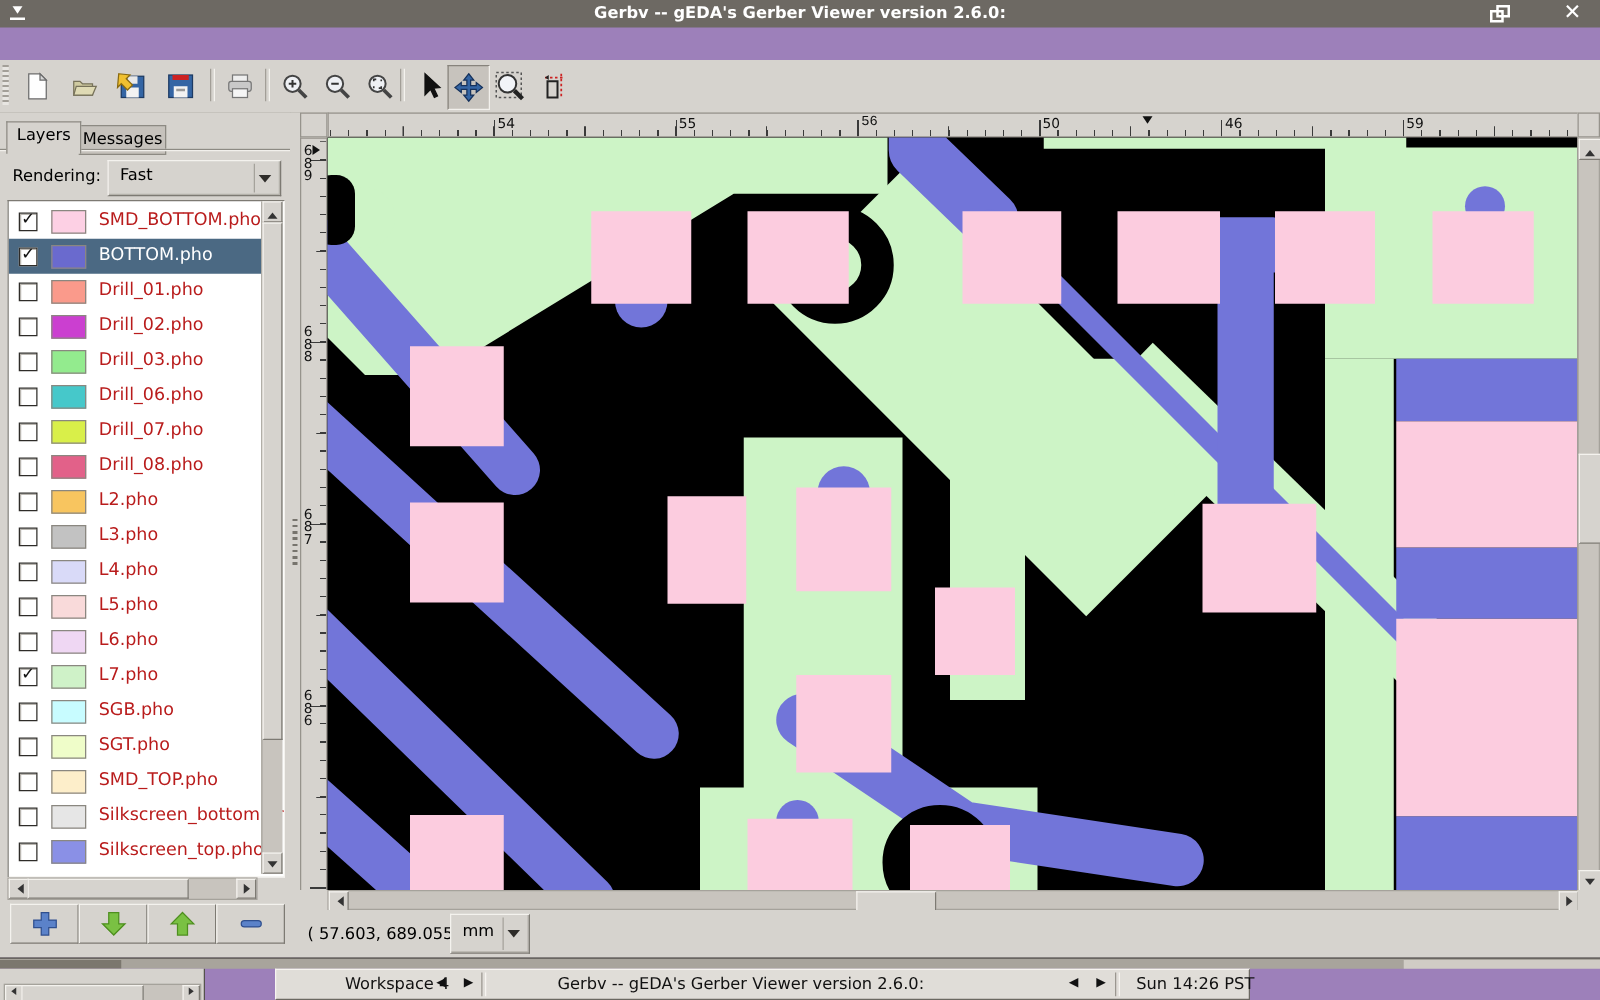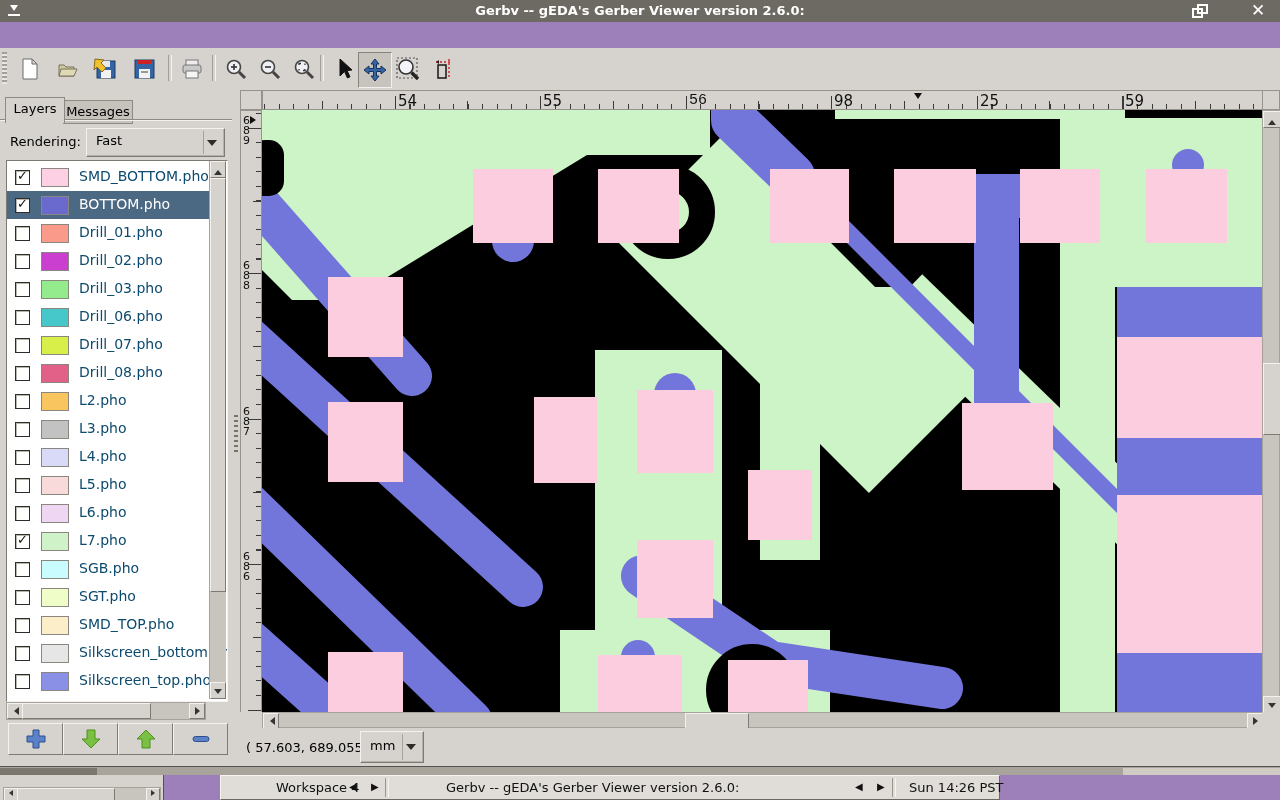--- a/index.html
+++ b/index.html
@@ -39,41 +39,41 @@
   .combo .arrowbox{position:absolute;right:2px;top:2px;bottom:2px;width:18px;border-left:1px solid #a5a29b;}
   .tri-down{position:absolute;width:0;height:0;border:5px solid transparent;border-top:6px solid #2e2c29;}
   .rend-combo{left:86px;top:38px;width:137px;height:27px;}
   .layer-frame{position:absolute;left:6px;top:70px;width:220px;height:540px;background:#fff;border:1px solid;border-color:#7d7a73 #f4f2ee #f4f2ee #7d7a73;overflow:hidden;}
   .row{position:absolute;left:0;width:202px;height:28px;}
   .row.sel{background:#4b6983;}
   .row.sel .lb{color:#fff;}
   .cb{position:absolute;left:8px;top:7px;width:13px;height:13px;background:#fff;border:1px solid #2e2c29;box-shadow:inset 1px 1px 0 #b9b6b0;}
   .cb .mark{position:absolute;left:1px;top:-3px;font-size:13px;color:#111;}
   .sw{position:absolute;left:34px;top:5px;width:26px;height:17px;border:1px solid #8a8780;}
-  .lb{position:absolute;left:72px;top:5px;font-size:14px;color:#0c4a6e;white-space:nowrap;}
+  .lb{position:absolute;left:72px;top:5px;font-size:14px;color:#b91c1c;white-space:nowrap;}
   .lscroll-v{position:absolute;left:202px;top:0;width:16px;height:538px;background:#c8c4be;border-left:1px solid #a5a29b;}
   .sb-btn{position:absolute;background:#d6d3ce;border:1px solid;border-color:#f4f2ee #7d7a73 #7d7a73 #f4f2ee;}
   .sb-thumb{position:absolute;background:#d6d3ce;border:1px solid;border-color:#f4f2ee #7d7a73 #7d7a73 #f4f2ee;}
   .tri{width:0;height:0;border:4px solid transparent;position:absolute;}
   .lscroll-h{position:absolute;left:6px;top:612px;width:198px;height:16px;background:#c8c4be;border:1px solid #a5a29b;}
   .layer-actions .act{position:absolute;top:633px;width:53px;height:30px;background:#d6d3ce;border:1px solid;border-color:#f4f2ee #7d7a73 #7d7a73 #f4f2ee;display:flex;align-items:center;justify-content:center;}
   .paned{left:232px;top:90px;width:8px;height:676px;background:#d6d3ce;}
   .paned .dots{position:absolute;left:2px;top:325px;width:4px;height:38px;
      background:repeating-linear-gradient(180deg,#77746d 0 2px,transparent 2px 5px);}
   
   .workarea{left:240px;top:90px;width:1040px;height:676px;background:#d6d3ce;}
   .hruler{position:absolute;left:22px;top:0;width:1000px;height:20px;background:#d6d3ce;border:1px solid #96938c;border-right:none;box-sizing:border-box;
     background-image:
       repeating-linear-gradient(90deg,#3a3a3a 0 1px,transparent 1px 145.5px),
       repeating-linear-gradient(90deg,#3a3a3a 0 1px,transparent 1px 72.75px),
       repeating-linear-gradient(90deg,#3a3a3a 0 1px,transparent 1px 14.55px);
     background-size:100% 13px,100% 8px,100% 5px;
     background-position:132px 100%,59px 100%,1px 100%;
     background-repeat:no-repeat;}
-  .hlab{position:absolute;top:1px;font-size:15px;color:#111;}
+  .hlab{position:absolute;top:1px;font-size:11px;color:#111;}
   .hmarker{position:absolute;top:2px;width:0;height:0;border:4px solid transparent;border-top:6px solid #111;}
   .vruler{position:absolute;left:0;top:20px;width:22px;height:602px;background:#d6d3ce;border:1px solid #96938c;border-bottom:none;box-sizing:border-box;
     background-image:
       repeating-linear-gradient(180deg,#3a3a3a 0 1px,transparent 1px 145.5px),
       repeating-linear-gradient(180deg,#3a3a3a 0 1px,transparent 1px 72.75px),
       repeating-linear-gradient(180deg,#3a3a3a 0 1px,transparent 1px 14.55px);
     background-size:13px 100%,8px 100%,5px 100%;
     background-position:right 17px,right 17px,right 2px;
     background-repeat:no-repeat;}
   .vlab{position:absolute;left:2px;font-size:11px;line-height:10px;color:#111;width:9px;}
@@ -368,22 +368,22 @@
   <div class="abs paned">
       <div class="dots"></div>
     </div>
 
   <div class="abs workarea">
     <div class="corner" style="left:0;top:0;width:22px;height:20px;"></div>
     <div class="hruler" id="hruler">
         <span class="hlab" style="left: 135px;">54</span>
         <span class="hlab" style="left: 280px;">55</span>
         <span class="hlab" style="left: 426px; font-family: Liberation Mono, monospace;">56</span>
-        <span class="hlab" style="left: 571px;">98</span>
-        <span class="hlab" style="left: 717px;">25</span>
+        <span class="hlab" style="left: 571px;">50</span>
+        <span class="hlab" style="left: 717px;">46</span>
         <span class="hlab" style="left: 862px;">59</span>
         <span class="hmarker" style="left: 651px;"></span>
       </div>
     <div class="corner" style="left:1022px;top:0;width:18px;height:20px;"></div>
     <div class="vruler" id="vruler">
         <div class="vlab" style="top: 5px;">
           <div>6</div>
           <div>8</div>
           <div>9</div>
         </div>

